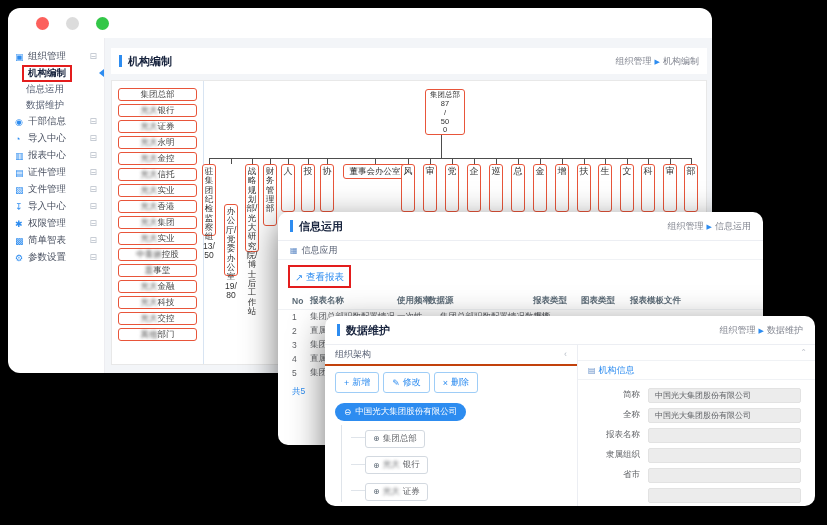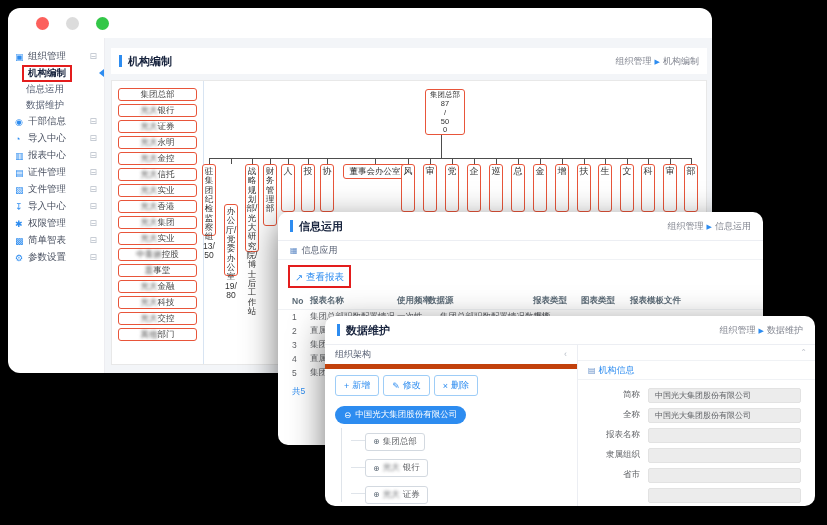--- a/index.html
+++ b/index.html
@@ -56,21 +56,21 @@
   .btn-row{padding:5px 10px;}
   .report-btn{display:inline-flex;align-items:center;gap:3px;color:#2d8cf0;font-size:9.5px;padding:2px 5px;cursor:pointer;}
   .tbl{position:relative;font-size:8.5px;}
   .tbl-head{position:relative;height:16px;border-bottom:1px solid #f0f2f5;color:#5c6b77;font-weight:bold;}
   .tbl-row{position:relative;height:14px;color:#606266;cursor:pointer;}
   .cell{position:absolute;top:50%;transform:translateY(-50%);white-space:nowrap;}
   .tbl-footer{padding:6px 0 0 14px;color:#2d8cf0;font-size:8.5px;}
   
   .sj-body{position:absolute;top:28px;left:0;right:0;bottom:0;display:flex;}
   .sj-left{width:253px;border-right:1px solid #eceef3;display:flex;flex-direction:column;box-sizing:border-box;flex:none;}
-  .panel-head{height:20px;display:flex;align-items:center;padding:0 10px;border-bottom:5px solid #c2410c;font-size:9px;color:#515a6e;}
+  .panel-head{height:20px;display:flex;align-items:center;padding:0 10px;border-bottom:2px solid #c2410c;font-size:9px;color:#515a6e;}
   .panel-collapse{margin-left:auto;color:#b6bcc6;font-size:9px;cursor:pointer;}
   .tree-btns{display:flex;gap:4px;padding:6px 10px 4px 10px;}
   .t-btn{display:inline-flex;align-items:center;gap:3px;border:1px solid #9ecdf7;border-radius:3px;background:#fff;
          color:#2d8cf0;font-size:9px;padding:3px 8px;cursor:pointer;}
   .tree{position:relative;flex:1;padding:4px 0 0 10px;overflow:hidden;}
   .tree-vline{position:absolute;left:16px;top:28px;bottom:4px;width:1px;background:#dfe4ea;}
   .tree-root{display:inline-flex;align-items:center;gap:4px;background:#2d8cf0;color:#fff;border-radius:9px;
              padding:3px 9px;font-size:8.5px;position:relative;z-index:1;cursor:pointer;}
   .tree-node{margin:6px 0 0 30px;position:relative;}
   .tree-node::before{content:"";position:absolute;left:-14px;top:50%;width:14px;height:1px;background:#dfe4ea;}

